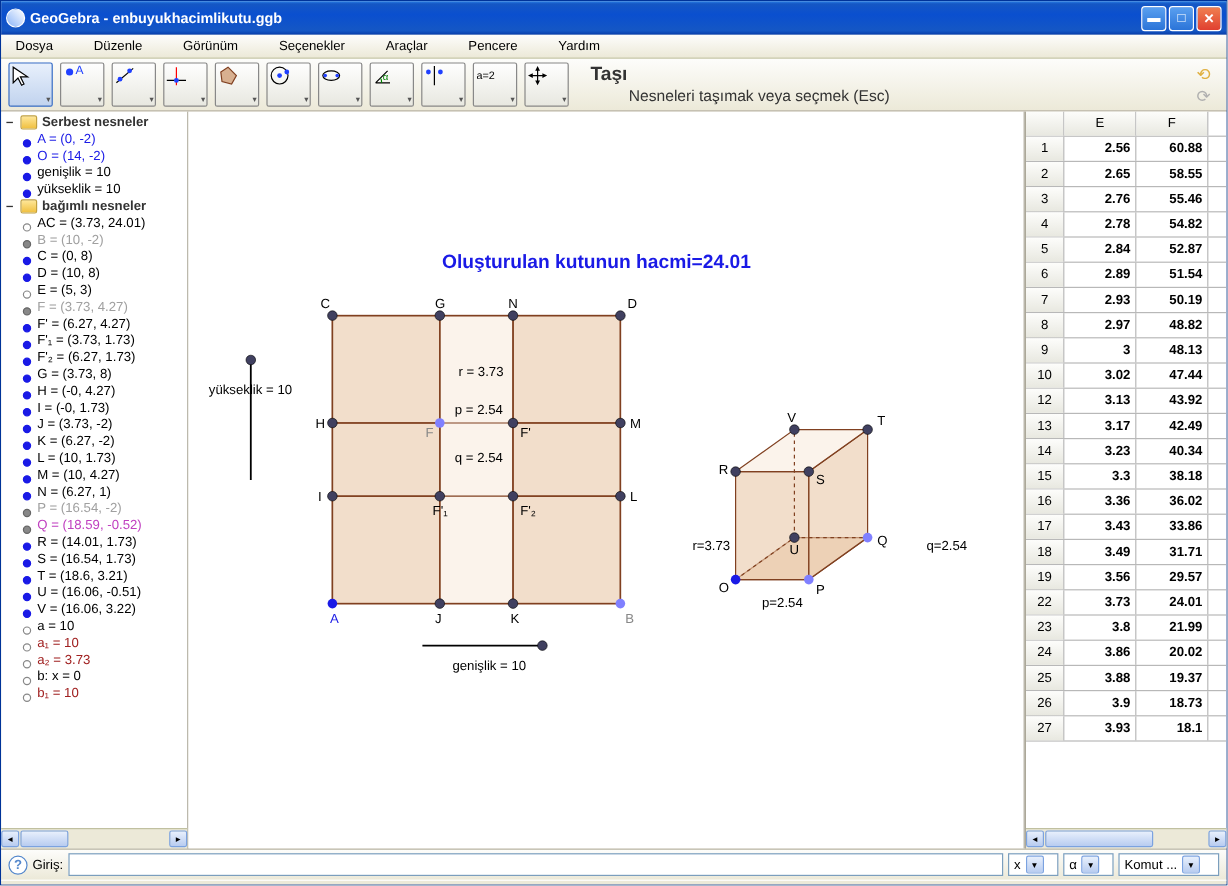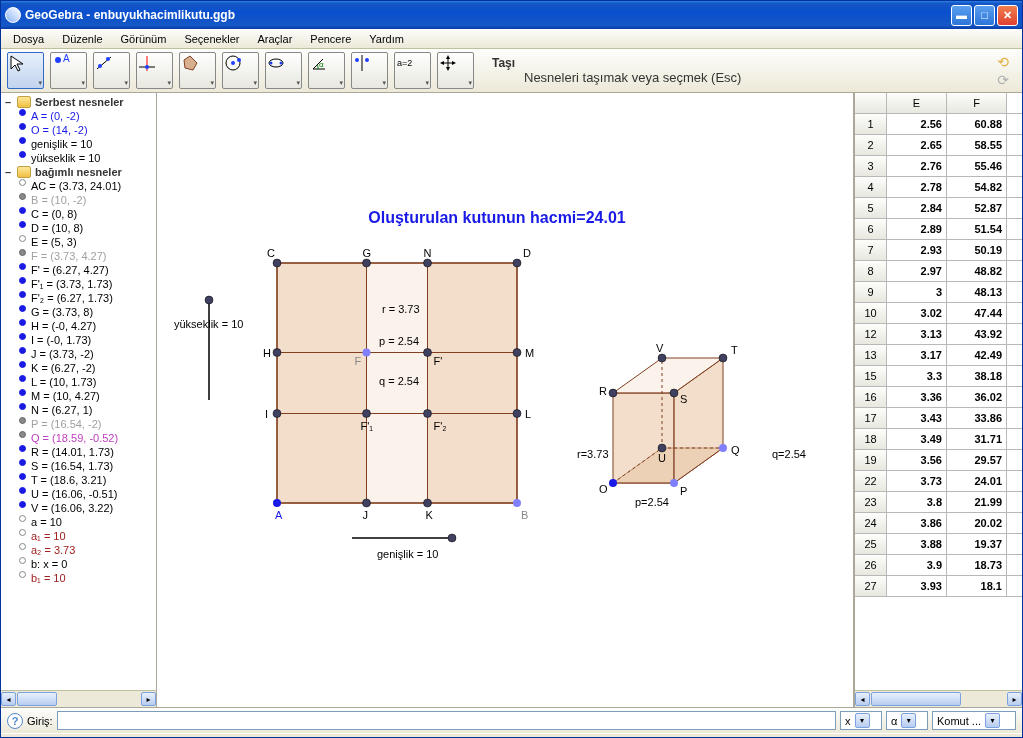--- a/index.html
+++ b/index.html
@@ -5,37 +5,37 @@
   * { box-sizing: border-box; }
   body { margin: 0; font-family: Tahoma, Arial, sans-serif; font-size: 11px; background: #ece9d8; user-select: none; overflow: hidden; }
   .window { width: 1023px; height: 738px; border: 1px solid #003399; background: #ece9d8; display: flex; flex-direction: column; }
   .titlebar { height: 28px; background: linear-gradient(to bottom, #2a80e8 0%, #1557c4 8%, #0a4fcf 40%, #1557c4 88%, #063ba8 100%); display: flex; align-items: center; padding: 0 4px; color: white; font-weight: bold; }
   .titlebar .app-icon { width: 16px; height: 16px; margin-right: 4px; background: linear-gradient(45deg, #8ab4f8, #fff); border-radius: 50%; border: 1px solid #fff; }
   .titlebar .title { flex: 1; font-size: 12px; }
   .win-btns { display: flex; gap: 2px; }
   .win-btn { width: 21px; height: 21px; border: 1px solid #fff; border-radius: 3px; display: flex; align-items: center; justify-content: center; color: white; font-weight: bold; font-size: 11px; font-family: Arial; }
   .win-min, .win-max { background: linear-gradient(to bottom, #5aa0f0, #2b74d8); }
   .win-close { background: linear-gradient(to bottom, #f08050, #e04030); }
-  .menubar { height: 20px; background: linear-gradient(to bottom, #fdfdfb, #ece9d8); border-bottom: 1px solid #c0c0a0; display: flex; align-items: center; padding: 0 4px; gap: 2px; }
+  .menubar { height: 20px; background: linear-gradient(to bottom, #fdfdfb, #ece9d8); border-bottom: 1px solid #c0c0a0; display: flex; align-items: center; padding: 0 4px; gap: 18px; }
   .menu-item { padding: 2px 8px; cursor: default; }
   .toolbar { height: 44px; background: linear-gradient(to bottom, #fdfdfb, #ece9d8); border-bottom: 1px solid #aca899; display: flex; align-items: center; padding: 4px 6px; gap: 6px; }
   .tool-btn { width: 37px; height: 37px; border: 1px solid #888; border-radius: 2px; background: linear-gradient(to bottom, #fefefe, #e8e8e0); display: flex; align-items: center; justify-content: center; position: relative; }
   .tool-btn.active { border: 1px solid #3169c6; background: linear-gradient(to bottom, #e8f0fc, #c1d3ee); }
   .tool-btn .dd { position: absolute; bottom: 1px; right: 1px; font-size: 7px; color: #555; }
   .tool-desc { flex: 1; margin-left: 12px; }
-  .tool-desc .name { font-weight: bold; color: #333; font-size: 12px; }
+  .tool-desc .name { font-weight: bold; color: #333; font-size: 16px; }
   .tool-desc .help { color: #333; font-size: 13px; padding-left: 32px; }
   .nav-btns { display: flex; flex-direction: column; gap: 2px; margin-right: 4px; }
   .nav-btn { width: 18px; height: 16px; font-size: 14px; display: flex; align-items: center; justify-content: center; }
   .main { flex: 1; display: flex; min-height: 0; }
   .algebra { width: 156px; background: #fff; border-right: 1px solid #aca899; display: flex; flex-direction: column; }
   .tree { flex: 1; overflow: hidden; font-size: 11px; line-height: 14px; padding: 2px 0; }
   .tree-folder { display: flex; align-items: center; padding: 0 2px; font-weight: bold; color: #333; }
   .tree-folder .folder-icon { width: 14px; height: 12px; background: linear-gradient(to bottom, #ffe799, #f0c040); border: 1px solid #c0a040; border-radius: 2px; margin: 0 4px; }
-  .tree-leaf { display: flex; align-items: flex-start; padding: 0 2px 0 18px; white-space: nowrap; }
+  .tree-leaf { display: flex; align-items: flex-end; padding: 0 2px 0 18px; white-space: nowrap; }
   .bullet { width: 7px; height: 7px; border-radius: 50%; margin-right: 5px; flex-shrink: 0; }
   .b-filled { background: #1a1ae6; border: 1px solid #1a1ae6; }
   .b-gray { background: #888; border: 1px solid #666; }
   .b-hollow { background: #fff; border: 1px solid #888; }
   .txt-blue { color: #1a1ae6; }
   .txt-purple { color: #c040c0; }
   .txt-dkred { color: #a02020; }
   .txt-gray { color: #a0a0a0; }
   .txt-black { color: #000; }
   .hscroll { height: 17px; background: #ece9d8; border-top: 1px solid #c0c0a0; position:relative; }
@@ -505,20 +505,25 @@
             <div class="ss-cell ss-rownum">12</div>
             <div class="ss-cell ss-col">3.13</div>
             <div class="ss-cell ss-col">43.92</div>
           </div>
           <div class="ss-row">
             <div class="ss-cell ss-rownum">13</div>
             <div class="ss-cell ss-col">3.17</div>
             <div class="ss-cell ss-col">42.49</div>
           </div>
           <div class="ss-row">
+            <div class="ss-cell ss-rownum">14</div>
+            <div class="ss-cell ss-col">3.23</div>
+            <div class="ss-cell ss-col">40.34</div>
+          </div>
+          <div class="ss-row">
             <div class="ss-cell ss-rownum">15</div>
             <div class="ss-cell ss-col">3.3</div>
             <div class="ss-cell ss-col">38.18</div>
           </div>
           <div class="ss-row">
             <div class="ss-cell ss-rownum">16</div>
             <div class="ss-cell ss-col">3.36</div>
             <div class="ss-cell ss-col">36.02</div>
           </div>
           <div class="ss-row">

